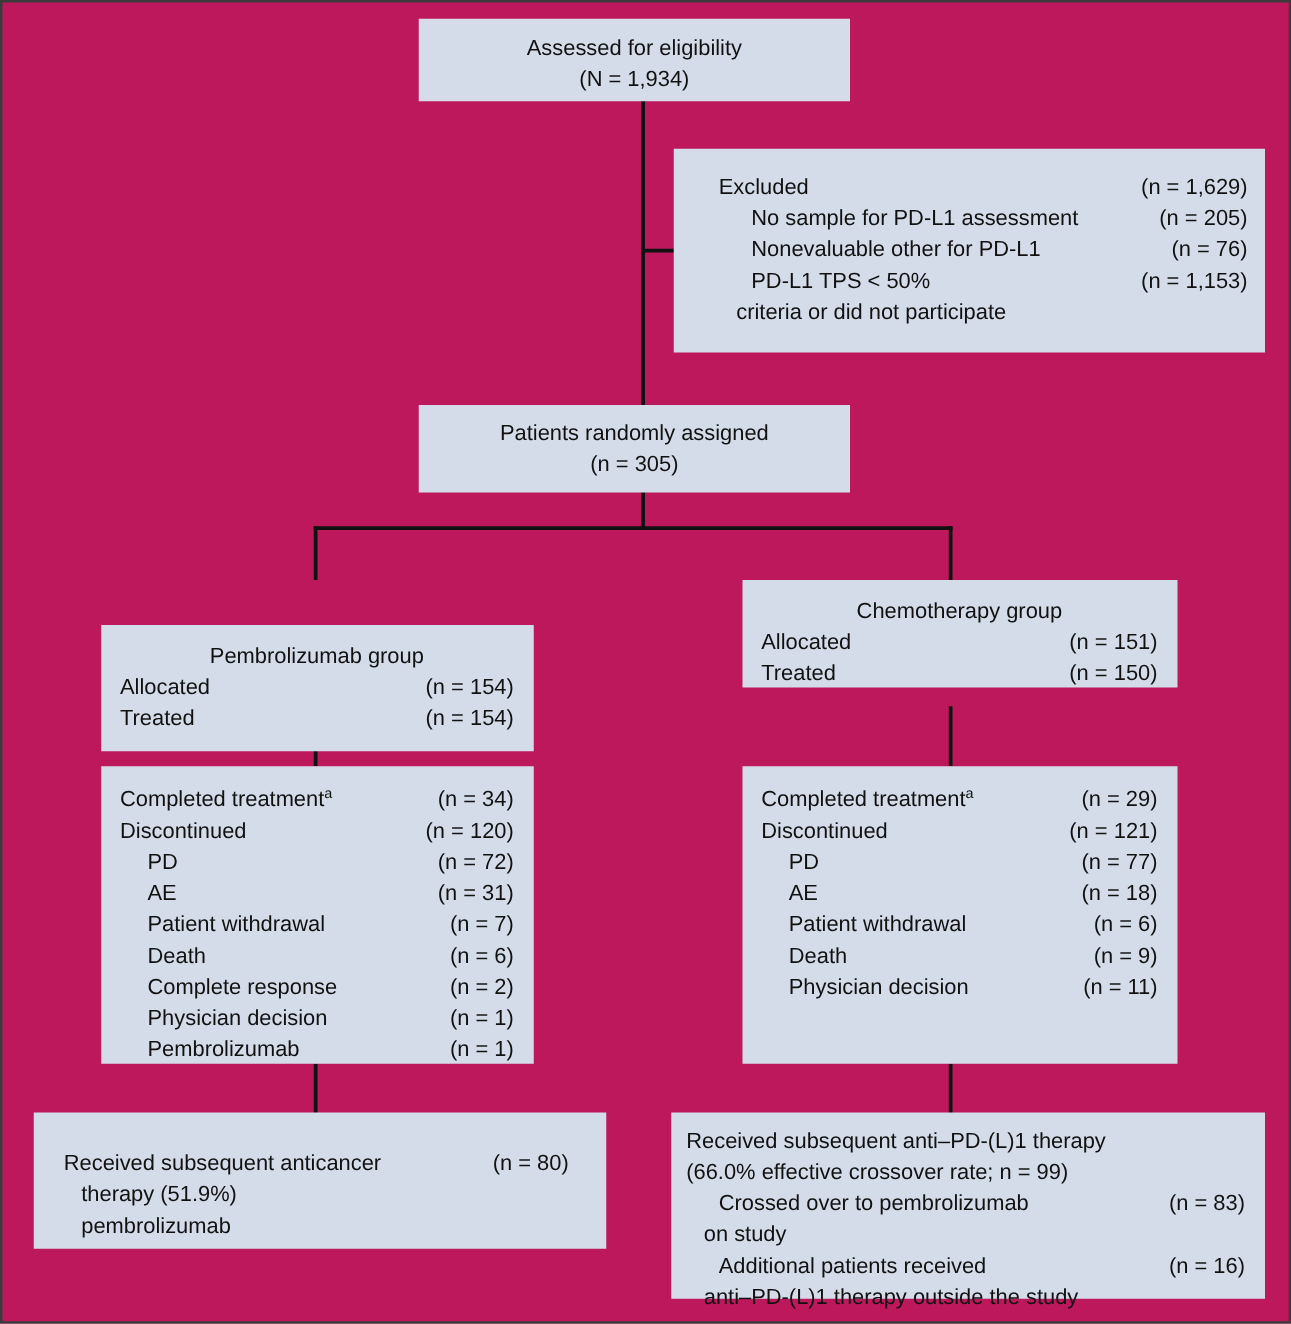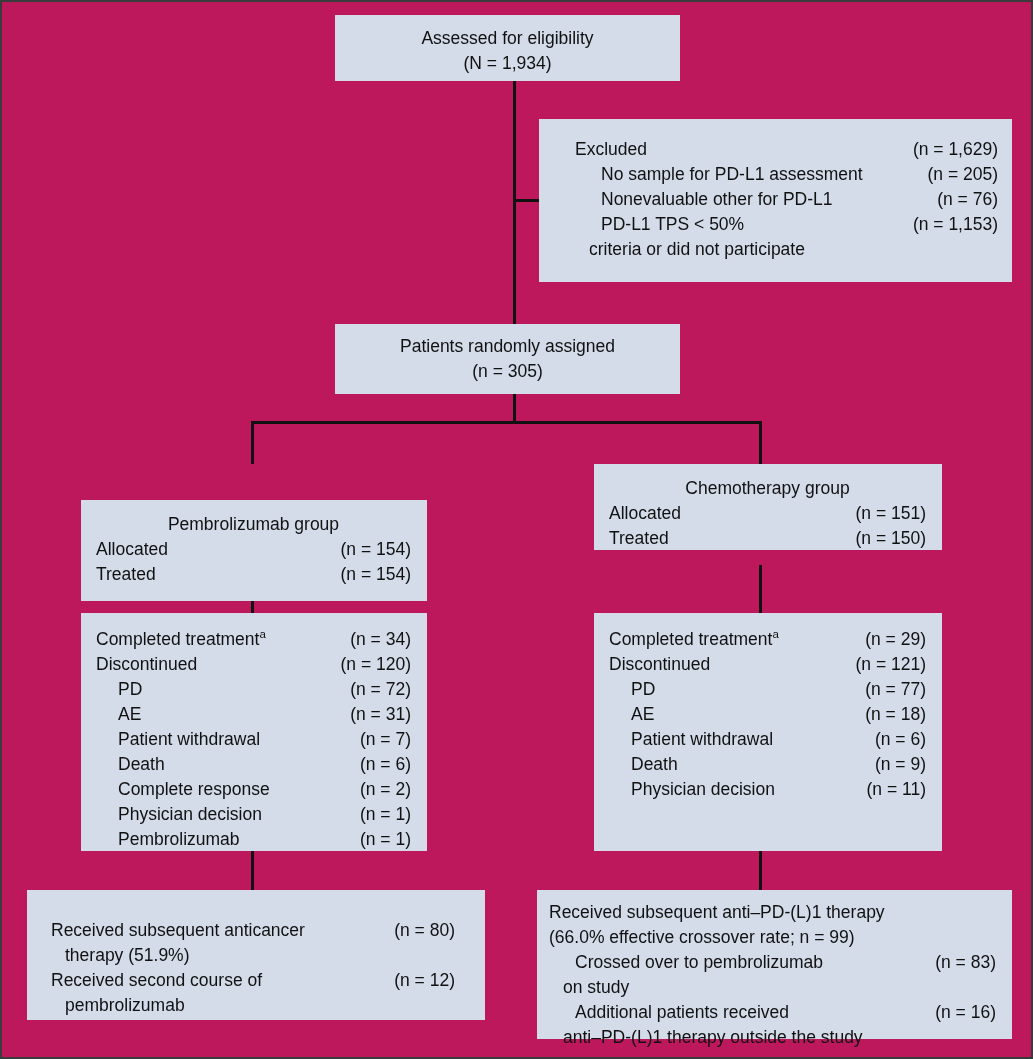--- a/index.html
+++ b/index.html
@@ -157,30 +157,26 @@
     <div class="row sub2">
       <span class="lbl">Death</span>
       <span class="val">(n = 9)</span>
     </div>
     <div class="row sub2">
       <span class="lbl">Physician decision</span>
       <span class="val">(n = 11)</span>
     </div>
   </div>
 
-  <div class="box" style="left:25px;top:888px;width:458px;height:130px;padding:28px 30px 0 24px;">
+  <div class="box" style="left:25px;top:888px;width:458px;height:109px;padding:28px 30px 0 24px;">
     <div class="row">
       <span class="lbl">Received subsequent anticancer</span>
       <span class="val">(n = 80)</span>
     </div>
     <div class="cont">therapy (51.9%)</div>
-    <div class="row">
-      <span class="lbl">Received second course of</span>
-      <span class="val">(n = 12)</span>
-    </div>
     <div class="cont">pembrolizumab</div>
   </div>
 
   <div class="box" style="left:535px;top:888px;width:475px;height:149px;padding:10px 16px 0 12px;">
     <div>Received subsequent anti–PD-(L)1 therapy</div>
     <div>(66.0% effective crossover rate; n = 99)</div>
     <div class="row sub1">
       <span class="lbl">Crossed over to pembrolizumab</span>
       <span class="val">(n = 83)</span>
     </div>

